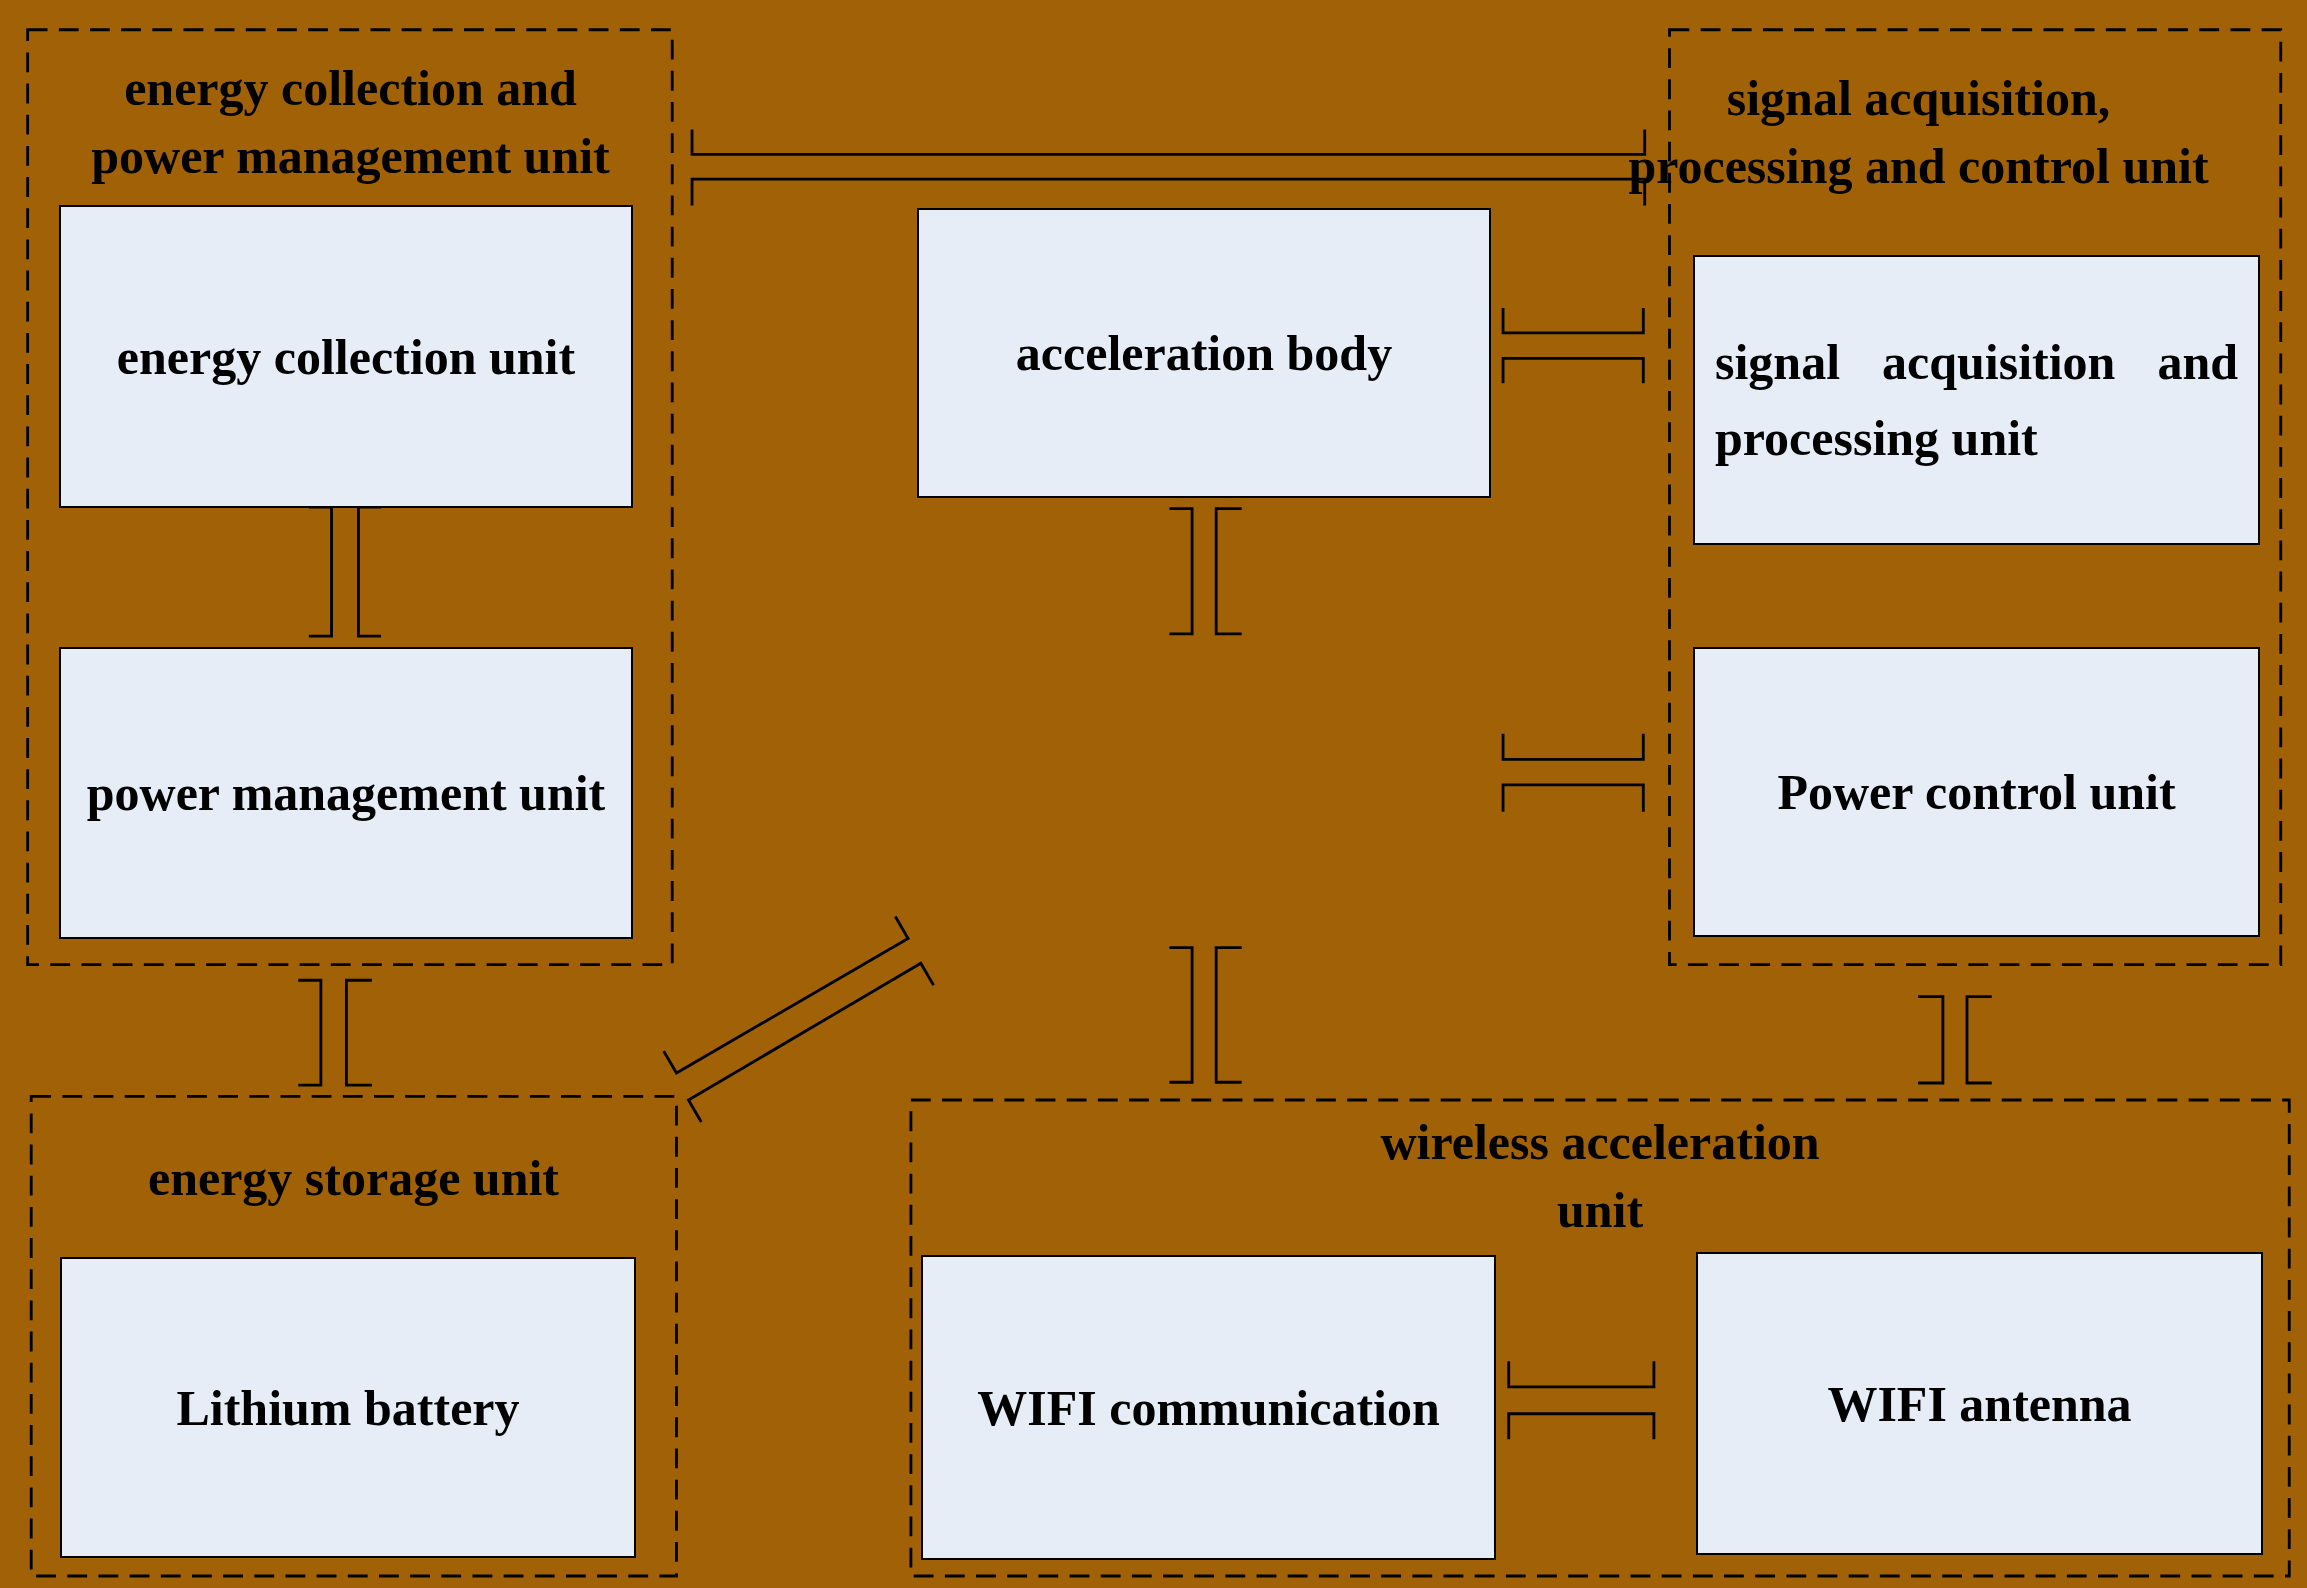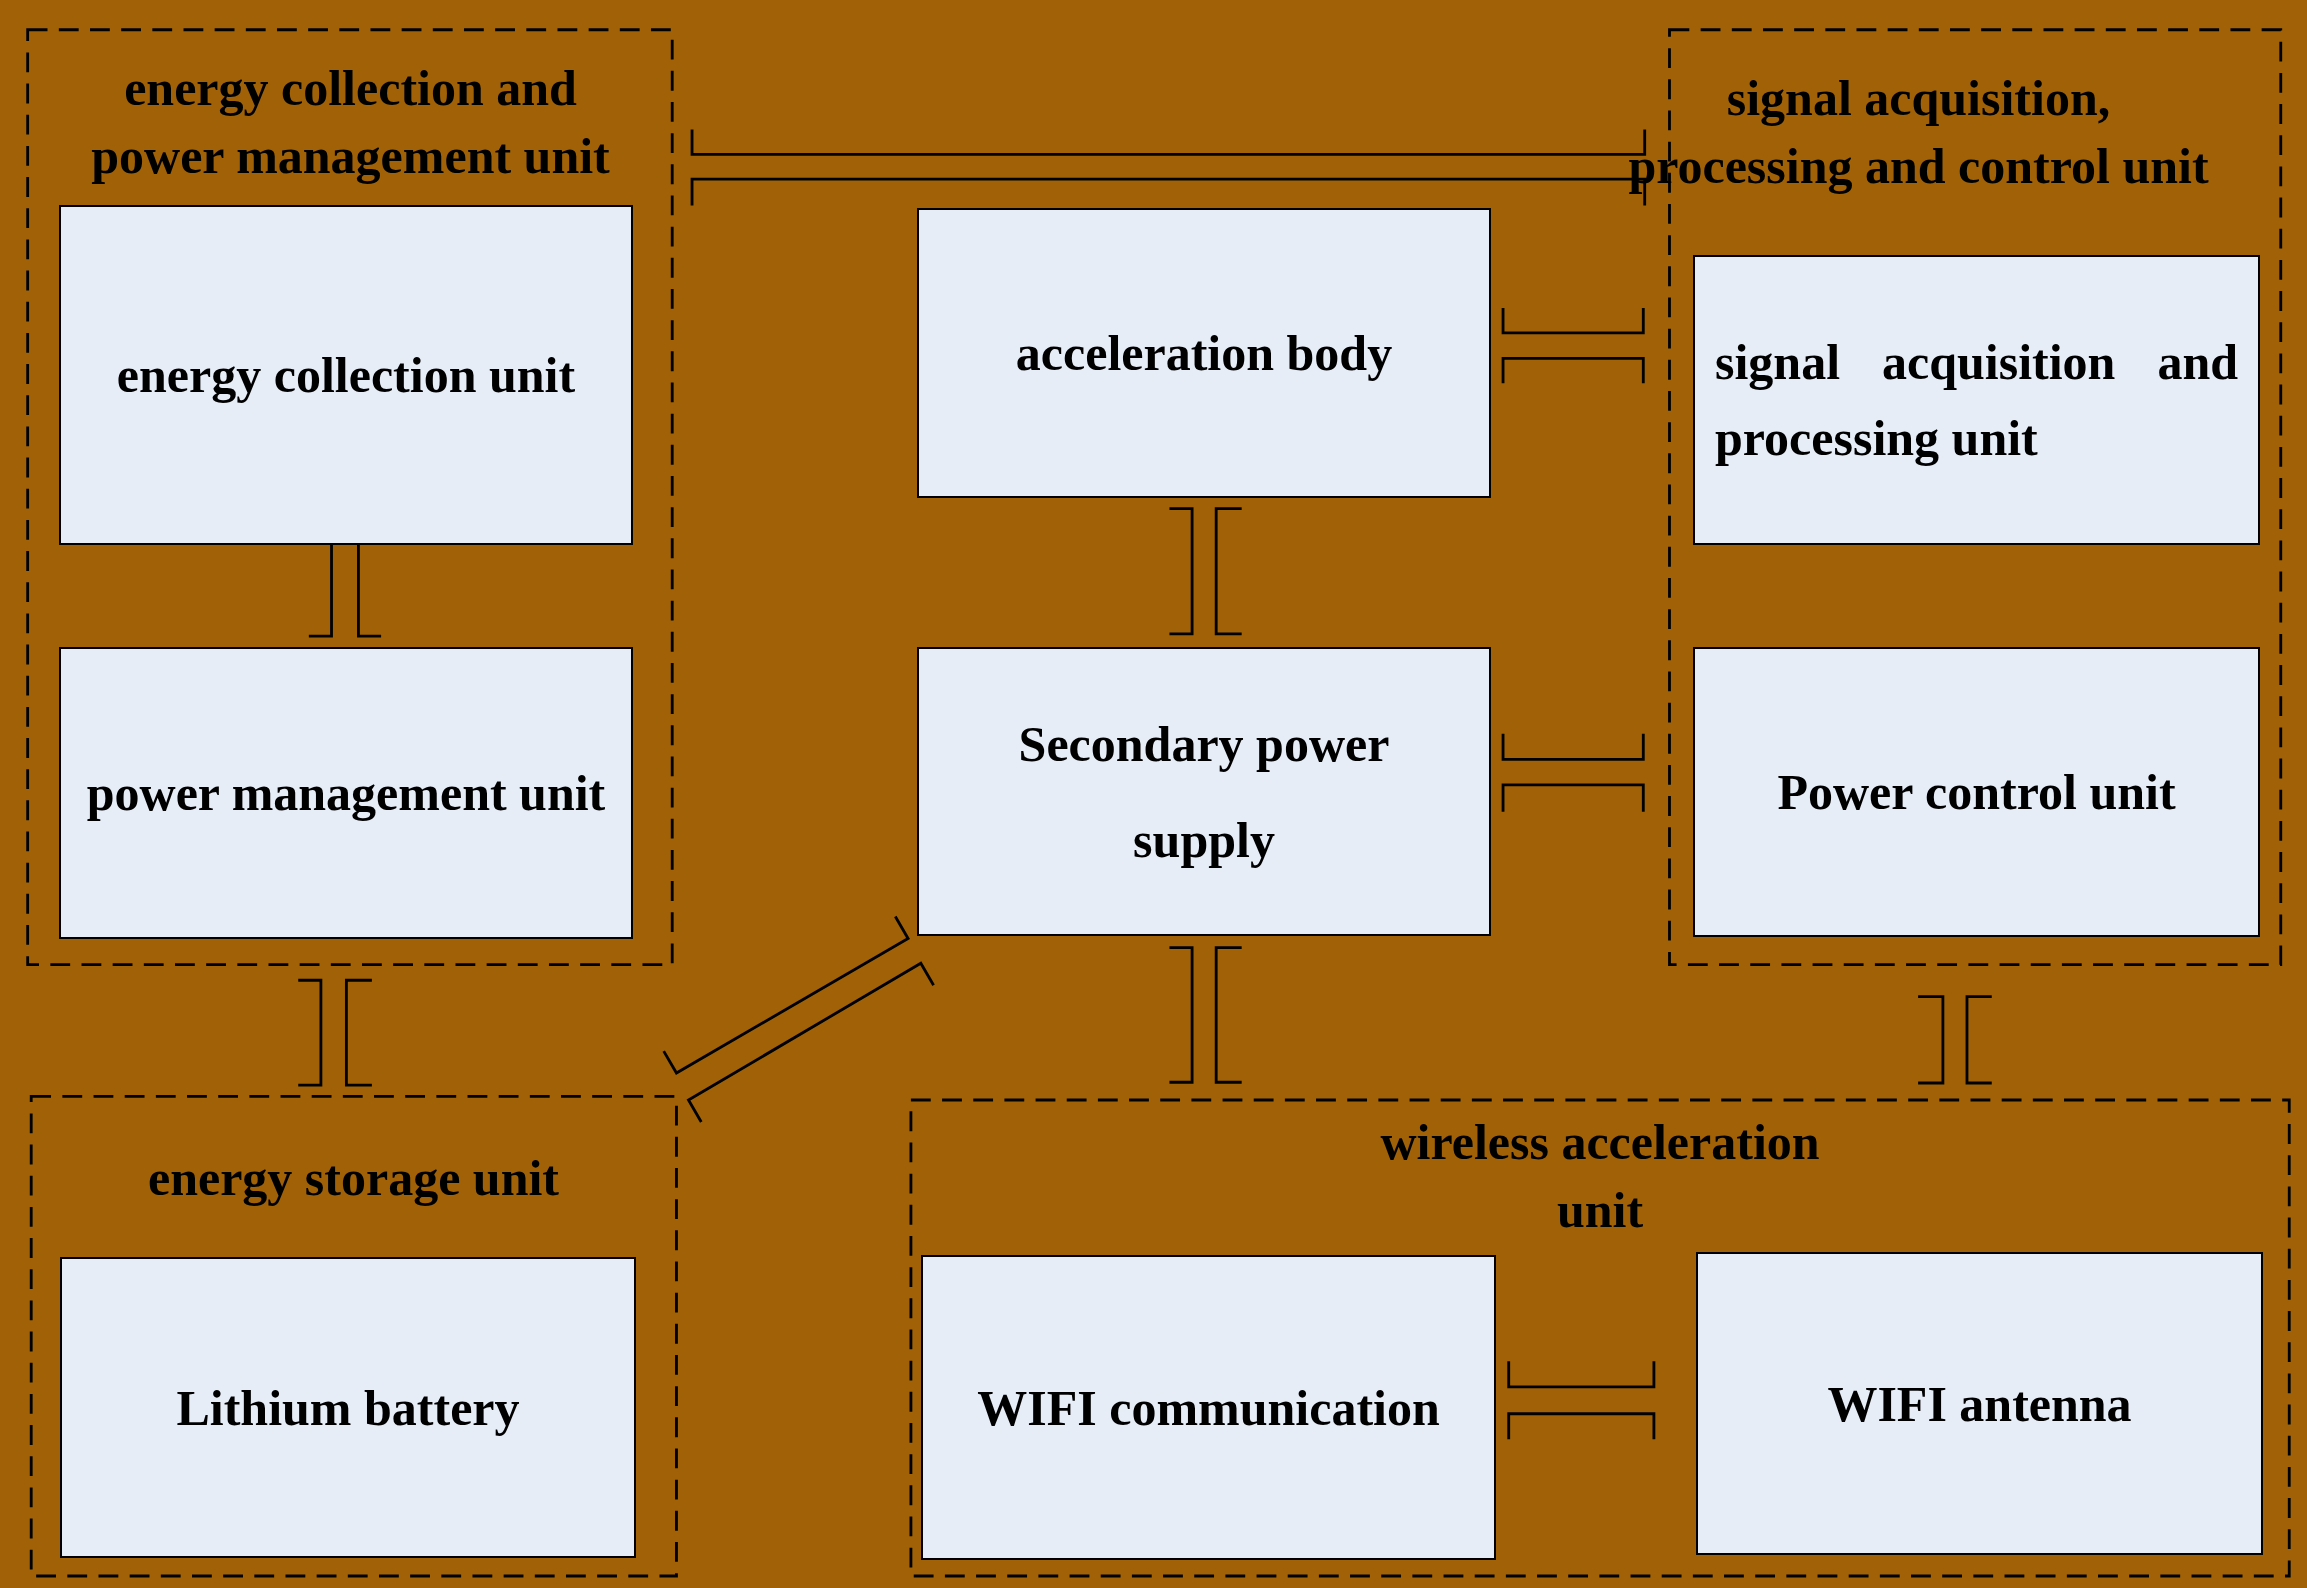--- a/index.html
+++ b/index.html
@@ -112,36 +112,32 @@
 
   <div class="ctitle" style="left:31px;top:1144px;width:645px;">
     <div class="tline">energy storage unit</div>
   </div>
 
   <div class="ctitle" style="left:911px;top:1108px;width:1378px;">
     <div class="tline">wireless acceleration</div>
     <div class="tline">unit</div>
   </div>
 
-  <div class="box" style="left:59px;top:205px;width:574px;height:340px;">
+  <div class="box" style="left:59px;top:205px;width:574px;height:303px;">
     <div class="bline">energy collection unit</div>
   </div>
 
   <div class="box" style="left:59px;top:647px;width:574px;height:292px;">
     <div class="bline">power management unit</div>
   </div>
 
   <div class="box" style="left:917px;top:208px;width:574px;height:290px;">
     <div class="bline">acceleration body</div>
   </div>
 
-  <div class="box" style="left:917px;top:647px;width:574px;height:289px;">
-    <div class="bline">Secondary power</div>
-    <div class="bline">supply</div>
-  </div>
 
   <div class="box justify" style="left:1693px;top:255px;width:567px;height:290px;">
     <div class="jtext">signal acquisition and processing unit</div>
   </div>
 
   <div class="box" style="left:1693px;top:647px;width:567px;height:290px;">
     <div class="bline">Power control unit</div>
   </div>
 
   <div class="box" style="left:60px;top:1257px;width:576px;height:301px;">

